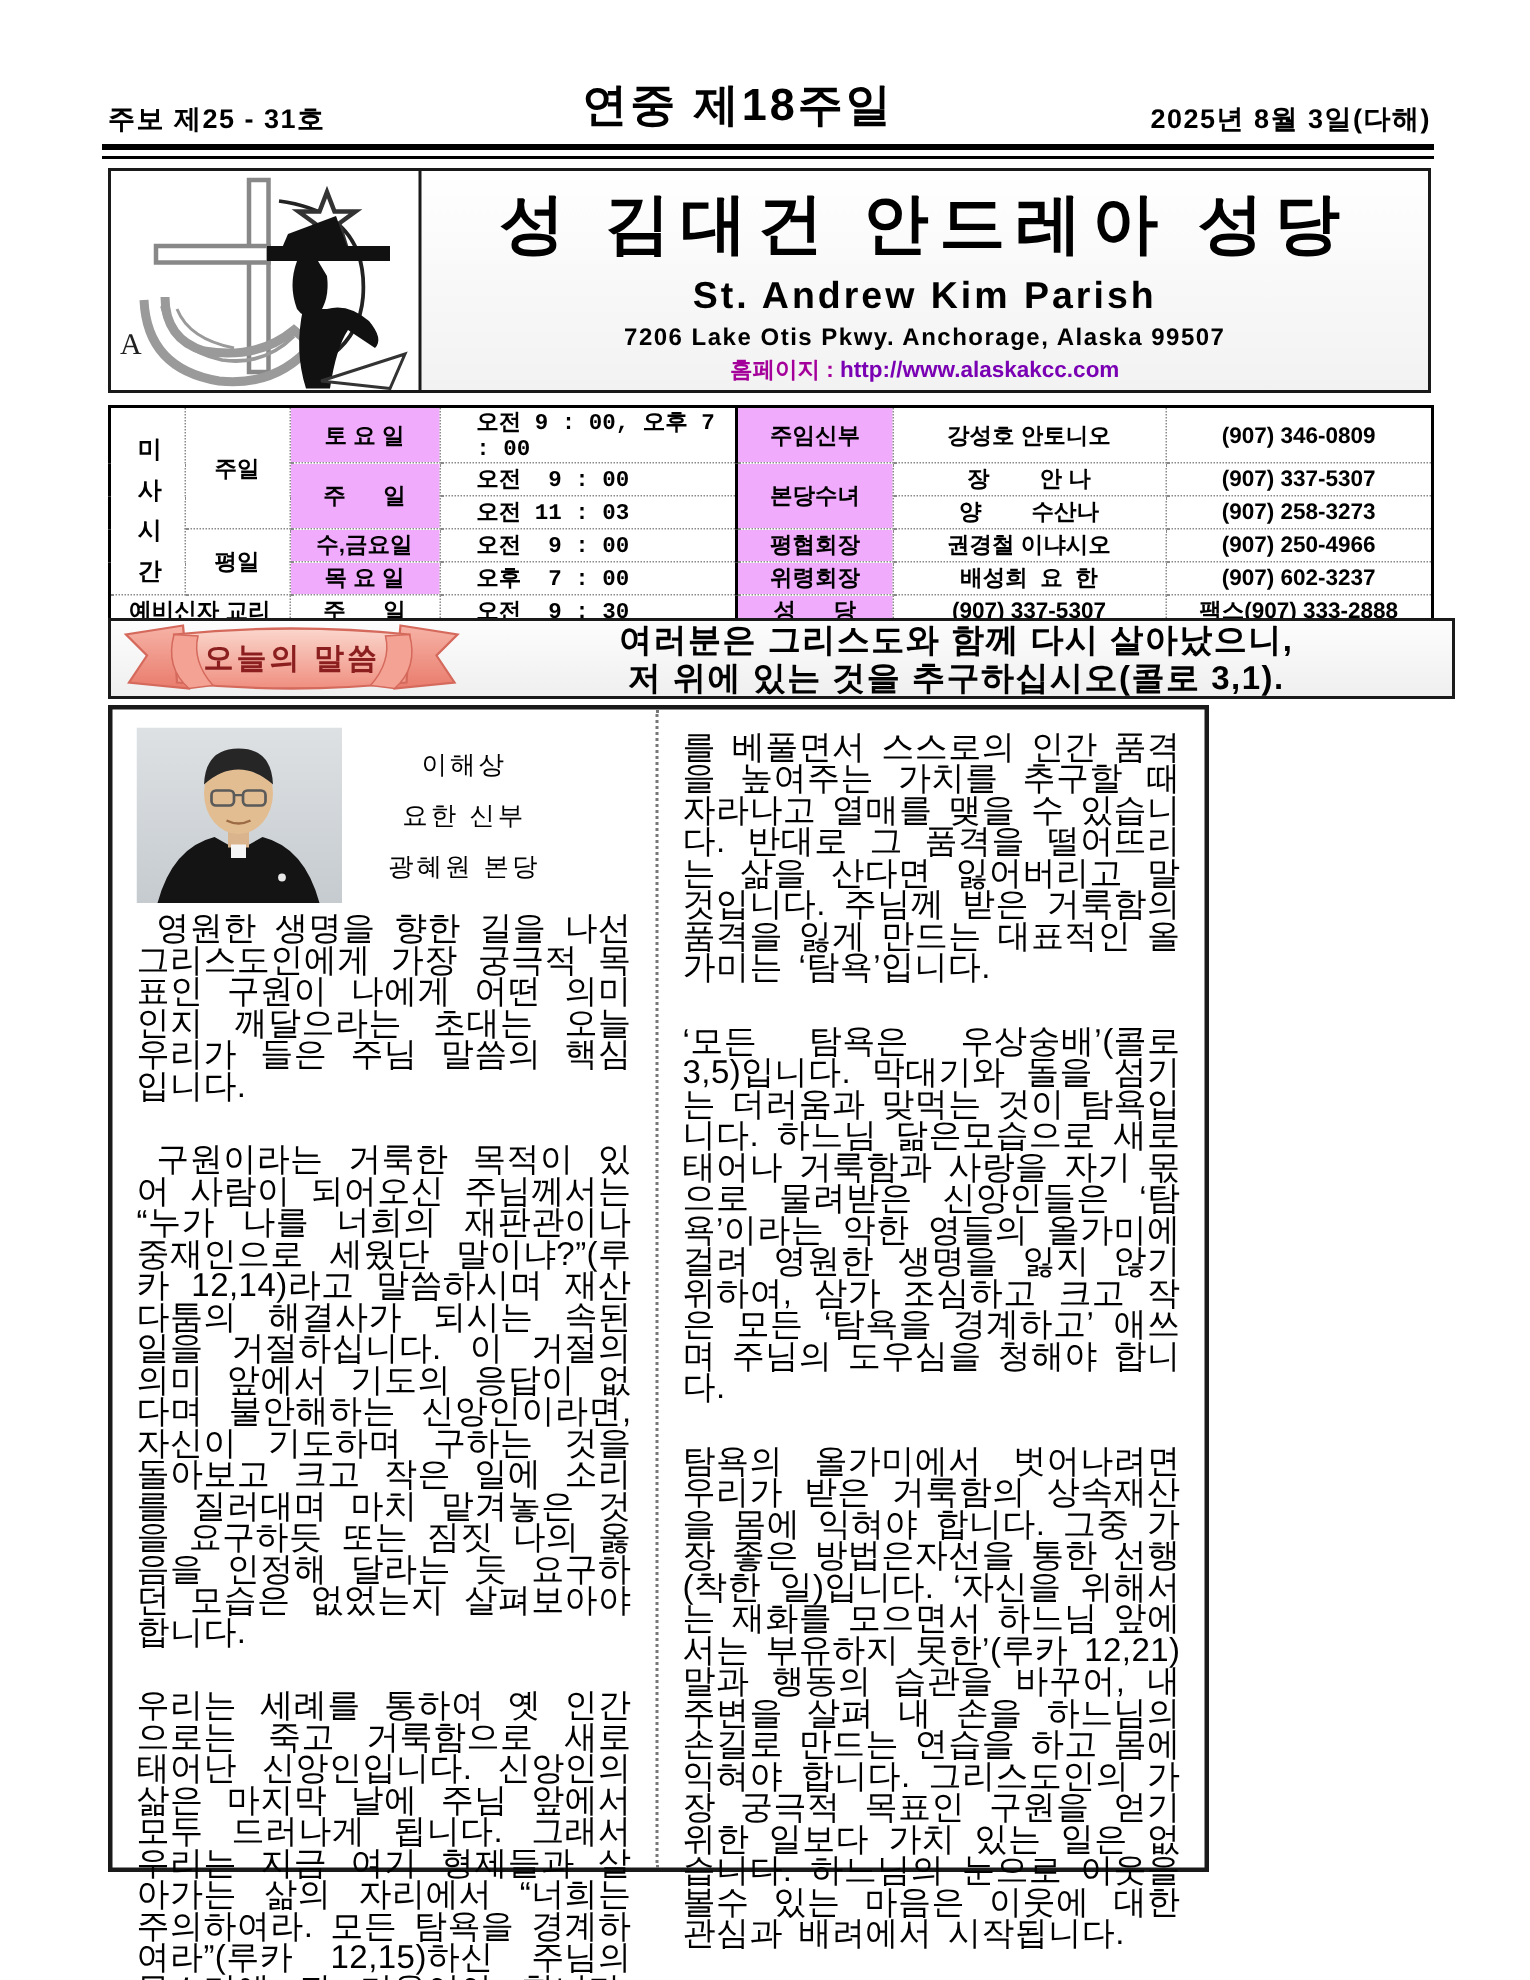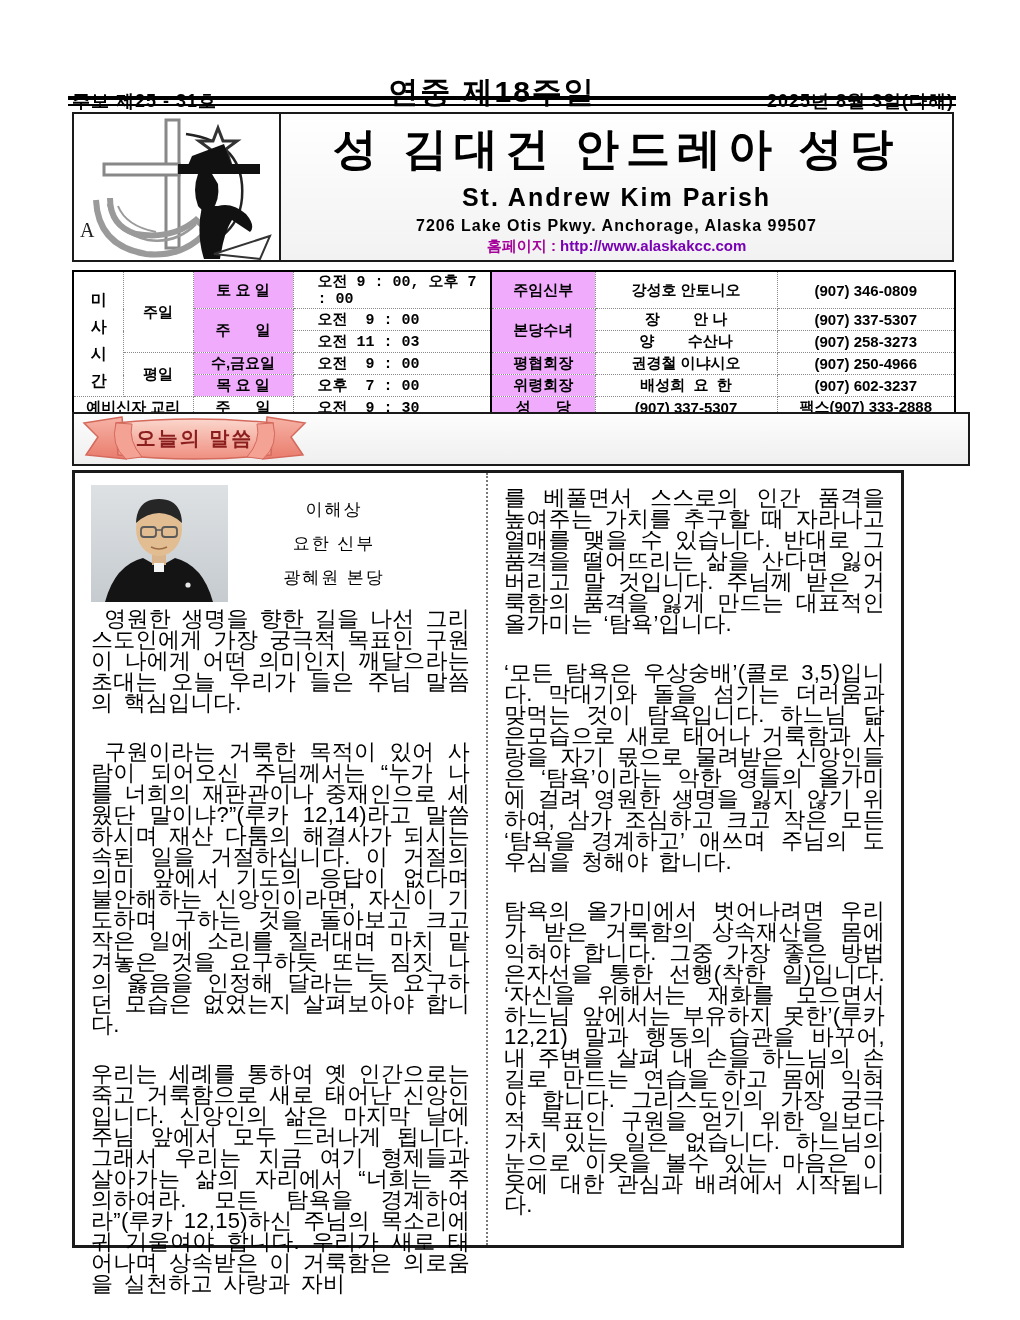--- a/index.html
+++ b/index.html
@@ -1,21 +1,21 @@
 <!DOCTYPE html>
 <html><head>
 <meta charset="utf-8">
 <style>
   * { margin:0; padding:0; box-sizing:border-box; }
   html,body { background:#fff; }
   body { width:1020px; height:1320px; position:relative; font-family:"Liberation Sans", sans-serif; color:#000; }
   .abs { position:absolute; }
 
   
-  .masthead { top:72px; left:72px; width:882px; display:flex; align-items:flex-end; justify-content:space-between;text-align:right; }
+  .masthead { top:50px; left:72px; width:882px; display:flex; align-items:flex-end; justify-content:space-between;text-align:right; }
   .mast-side { font-size:18px; font-weight:bold; letter-spacing:1px; }
   .mast-title { font-size:30px; font-weight:bold; letter-spacing:2px; }
   .double-rule { top:96px; left:68px; width:888px; height:10px; border-top:4px solid #000; border-bottom:2px solid #000; }
 
   
   .parish-box { top:112px; left:72px; width:882px; height:150px; border:2px solid #1a1a1a; display:flex; background:linear-gradient(180deg,#ffffff 0%,#f2f2f2 100%); }
   .logo-cell { width:207px; border-right:2px solid #1a1a1a; position:relative; background:#fff; overflow:hidden; }
   .logo-a { position:absolute; left:6px; bottom:18px; font-family:"Liberation Serif", serif; font-size:20px; color:#222; }
   .parish-text { flex:1; display:flex; flex-direction:column; align-items:center; justify-content:center; gap:2px; padding-top:2px; }
   .parish-ko { font-size:44px; font-weight:bold; letter-spacing:7px; }
@@ -36,21 +36,21 @@
   .pre { white-space:pre; }
   .small-day { font-size:13px; letter-spacing:0; }
 
   
   .word-banner { top:412px; left:72px; width:898px; height:54px; border:2px solid #1a1a1a; background:linear-gradient(180deg,#fdfdfd,#efefef); display:flex; align-items:center; }
   .ribbon-wrap { position:relative; width:225px; height:48px; margin-left:8px; flex:0 0 auto; }
   .ribbon-label { position:absolute; left:0; top:10px; width:100%; text-align:center; font-size:20px; font-weight:bold; color:#8b1e1e; letter-spacing:2px; }
   .verse { flex:1; text-align:center; font-size:22px; font-weight:bold; line-height:25px; letter-spacing:1px; }
 
   
-  .article-box { top:470px; left:72px; width:832px; height:778px; border:3px solid #1a1a1a; display:flex; background:#fff; }
+  .article-box { top:470px; left:72px; width:734px; height:778px; border:3px solid #1a1a1a; display:flex; background:#fff; }
   .col { width:50%; padding:12px 16px 10px 16px; }
   .col.left { border-right:2px dotted #777; }
   .author-row { display:flex; margin-bottom:6px; }
   .portrait { width:137px; height:117px; flex:0 0 auto; }
   .author-names { flex:1; display:flex; flex-direction:column; justify-content:center; align-items:center; gap:11px; font-size:17px; letter-spacing:2px; padding-right:30px; }
   .para { font-size:22px; line-height:21px; text-align:justify; word-spacing:4px; letter-spacing:0.3px; margin-bottom:28px; }
   .para.indent { text-indent:0.6em; }
   .para:last-child { margin-bottom:0; }
   .col.right .para:first-child { margin-top:2px; }
 </style>
@@ -178,20 +178,24 @@
             <stop offset="1" stop-color="#e97c6d"></stop>
         </linearGradient>
       </defs>
       <path d="M40,2 L2,8 L16,22 L4,40 L44,44 Z" fill="url(#rg2)" stroke="#d4695c" stroke-width="1.5"></path>
       <path d="M185,2 L223,8 L209,22 L221,40 L181,44 Z" fill="url(#rg2)" stroke="#d4695c" stroke-width="1.5"></path>
       <path d="M34,8 Q112,0 191,8 L189,40 Q112,48 36,40 Z" fill="url(#rg)" stroke="#d4695c" stroke-width="1.5"></path>
       <path d="M34,8 Q28,30 44,44 L60,42 Q46,26 50,9 Z" fill="#f3a294" stroke="#d4695c" stroke-width="1"></path>
       <path d="M191,8 Q197,30 181,44 L165,42 Q179,26 175,9 Z" fill="#f3a294" stroke="#d4695c" stroke-width="1"></path>
     </svg>
     <div class="ribbon-label">오늘의 말씀</div>
+  </div>
+  <div class="verse">
+    <div>여러분은 그리스도와 함께 다시 살아났으니,</div>
+    <div>저 위에 있는 것을 추구하십시오(콜로 3,1).</div>
   </div>
 </div>
 
 <div class="abs article-box">
   <div class="col left">
     <div class="author-row">
       <svg class="portrait" viewBox="0 0 137 117">
         <defs>
           <linearGradient id="pg" x1="0" y1="0" x2="0" y2="1">
             <stop offset="0" stop-color="#dde1e4"></stop>

